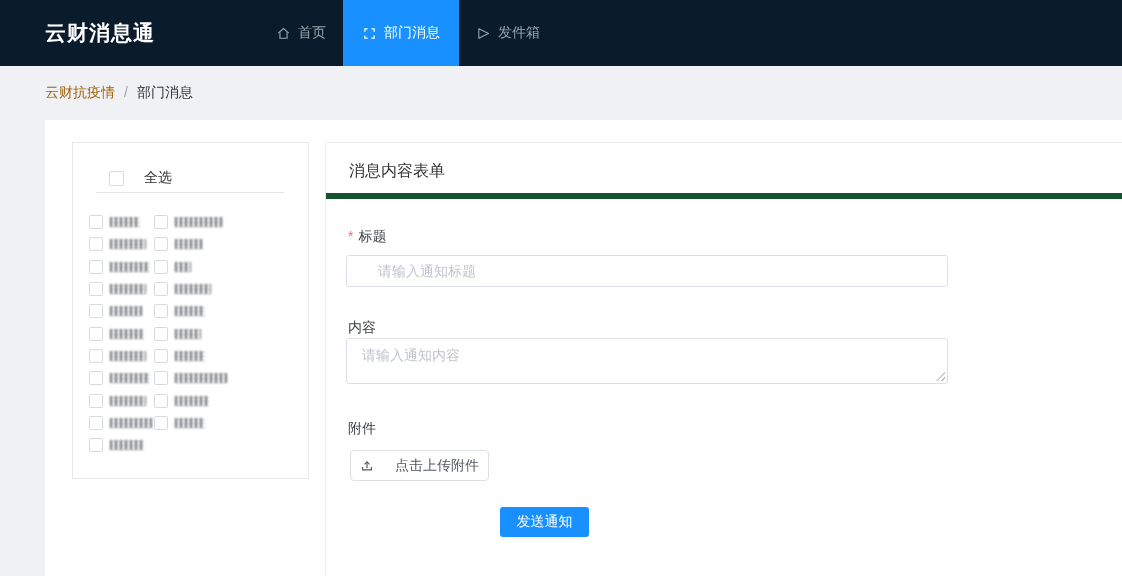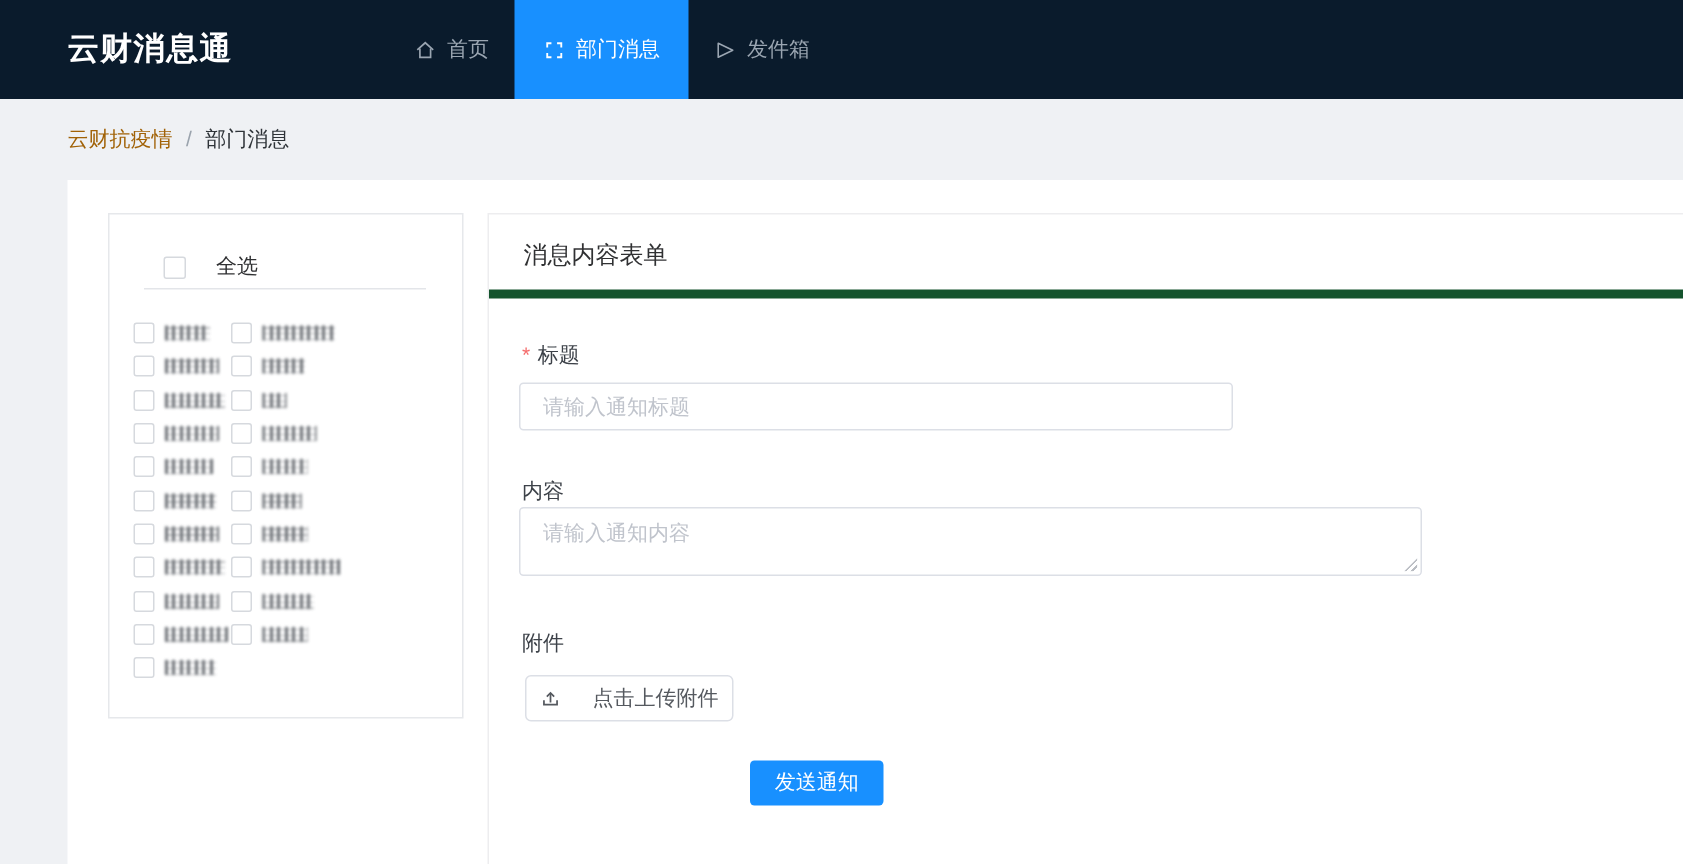--- a/index.html
+++ b/index.html
@@ -57,22 +57,22 @@
   
   .form-section { position:absolute; left:281px; right:0; top:22px; bottom:0; border-top:1px solid #ededef; }
   .form-header  { height:56px; line-height:56px; padding-left:23px; font-size:16px; color:#303133;
                   border-bottom:6px solid #14532d; }
   .field-label  { position:absolute; left:22px; font-size:14px; color:#3d4249; }
   .req { color:#f56c6c; margin-right:5px; }
   .lbl-title   { top:85px; }
   .lbl-content { top:176px; }
   .lbl-attach  { top:277px; }
 
-  .title-input { position:absolute; left:20px; top:112px; width:476px; height:32px;
-                 border:1px solid #dcdfe6; border-radius:3px; padding:0 15px;
+  .title-input { position:absolute; left:20px; top:112px; width:602px; height:32px;
+                 border:1px solid #dcdfe6; border-radius:3px; padding:0 31px;
                  font-size:14px; color:#333; background:#fff; outline:none;
                  font-family:inherit; }
   .ta-wrap { position:absolute; left:20px; top:195px; width:602px; height:46px; }
   .content-textarea { width:100%; height:100%; border:1px solid #dcdfe6; border-radius:3px;
                  padding:8px 15px; font-size:14px; color:#333; background:#fff; outline:none;
                  resize:none; font-family:inherit; }
   .ta-wrap::after { content:""; position:absolute; right:3px; bottom:3px; width:9px; height:9px;
                  background:repeating-linear-gradient(-45deg, rgba(0,0,0,0) 0 2px, #b9bcc2 2px 3.5px);
                  clip-path:polygon(100% 0, 100% 100%, 0 100%); pointer-events:none; }
   ::placeholder { color:#c0c4cc; opacity:1; }

